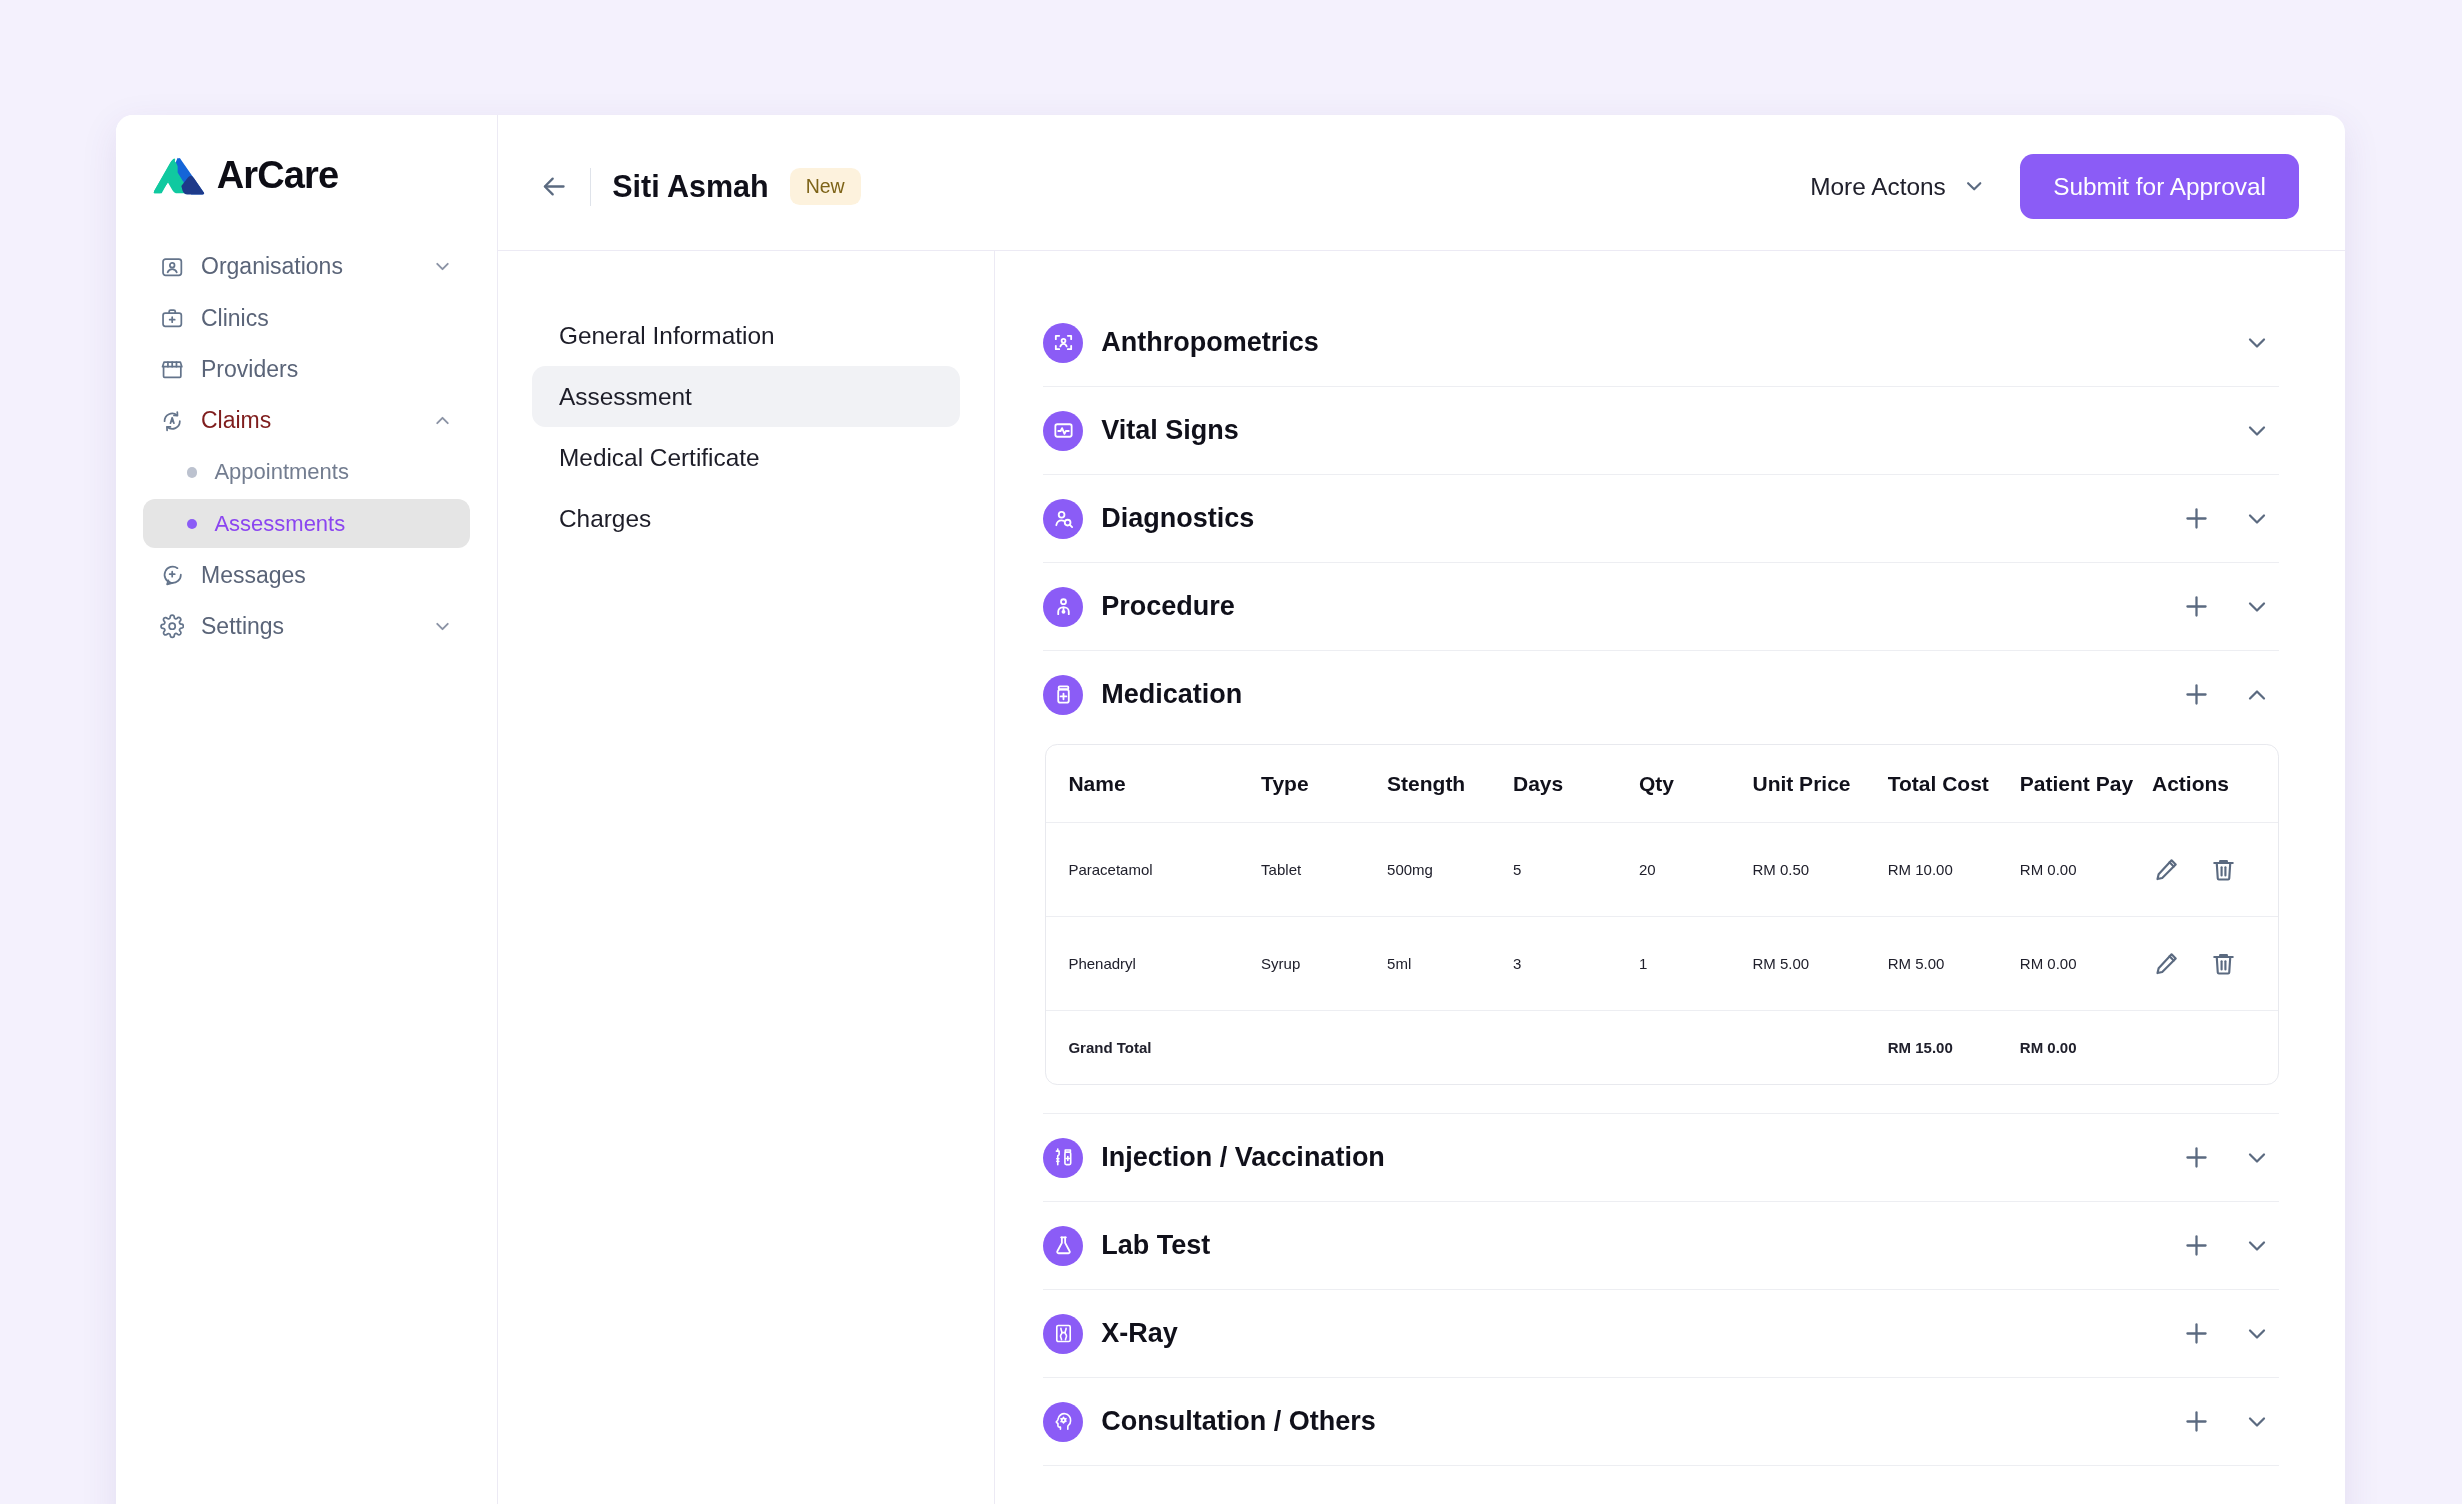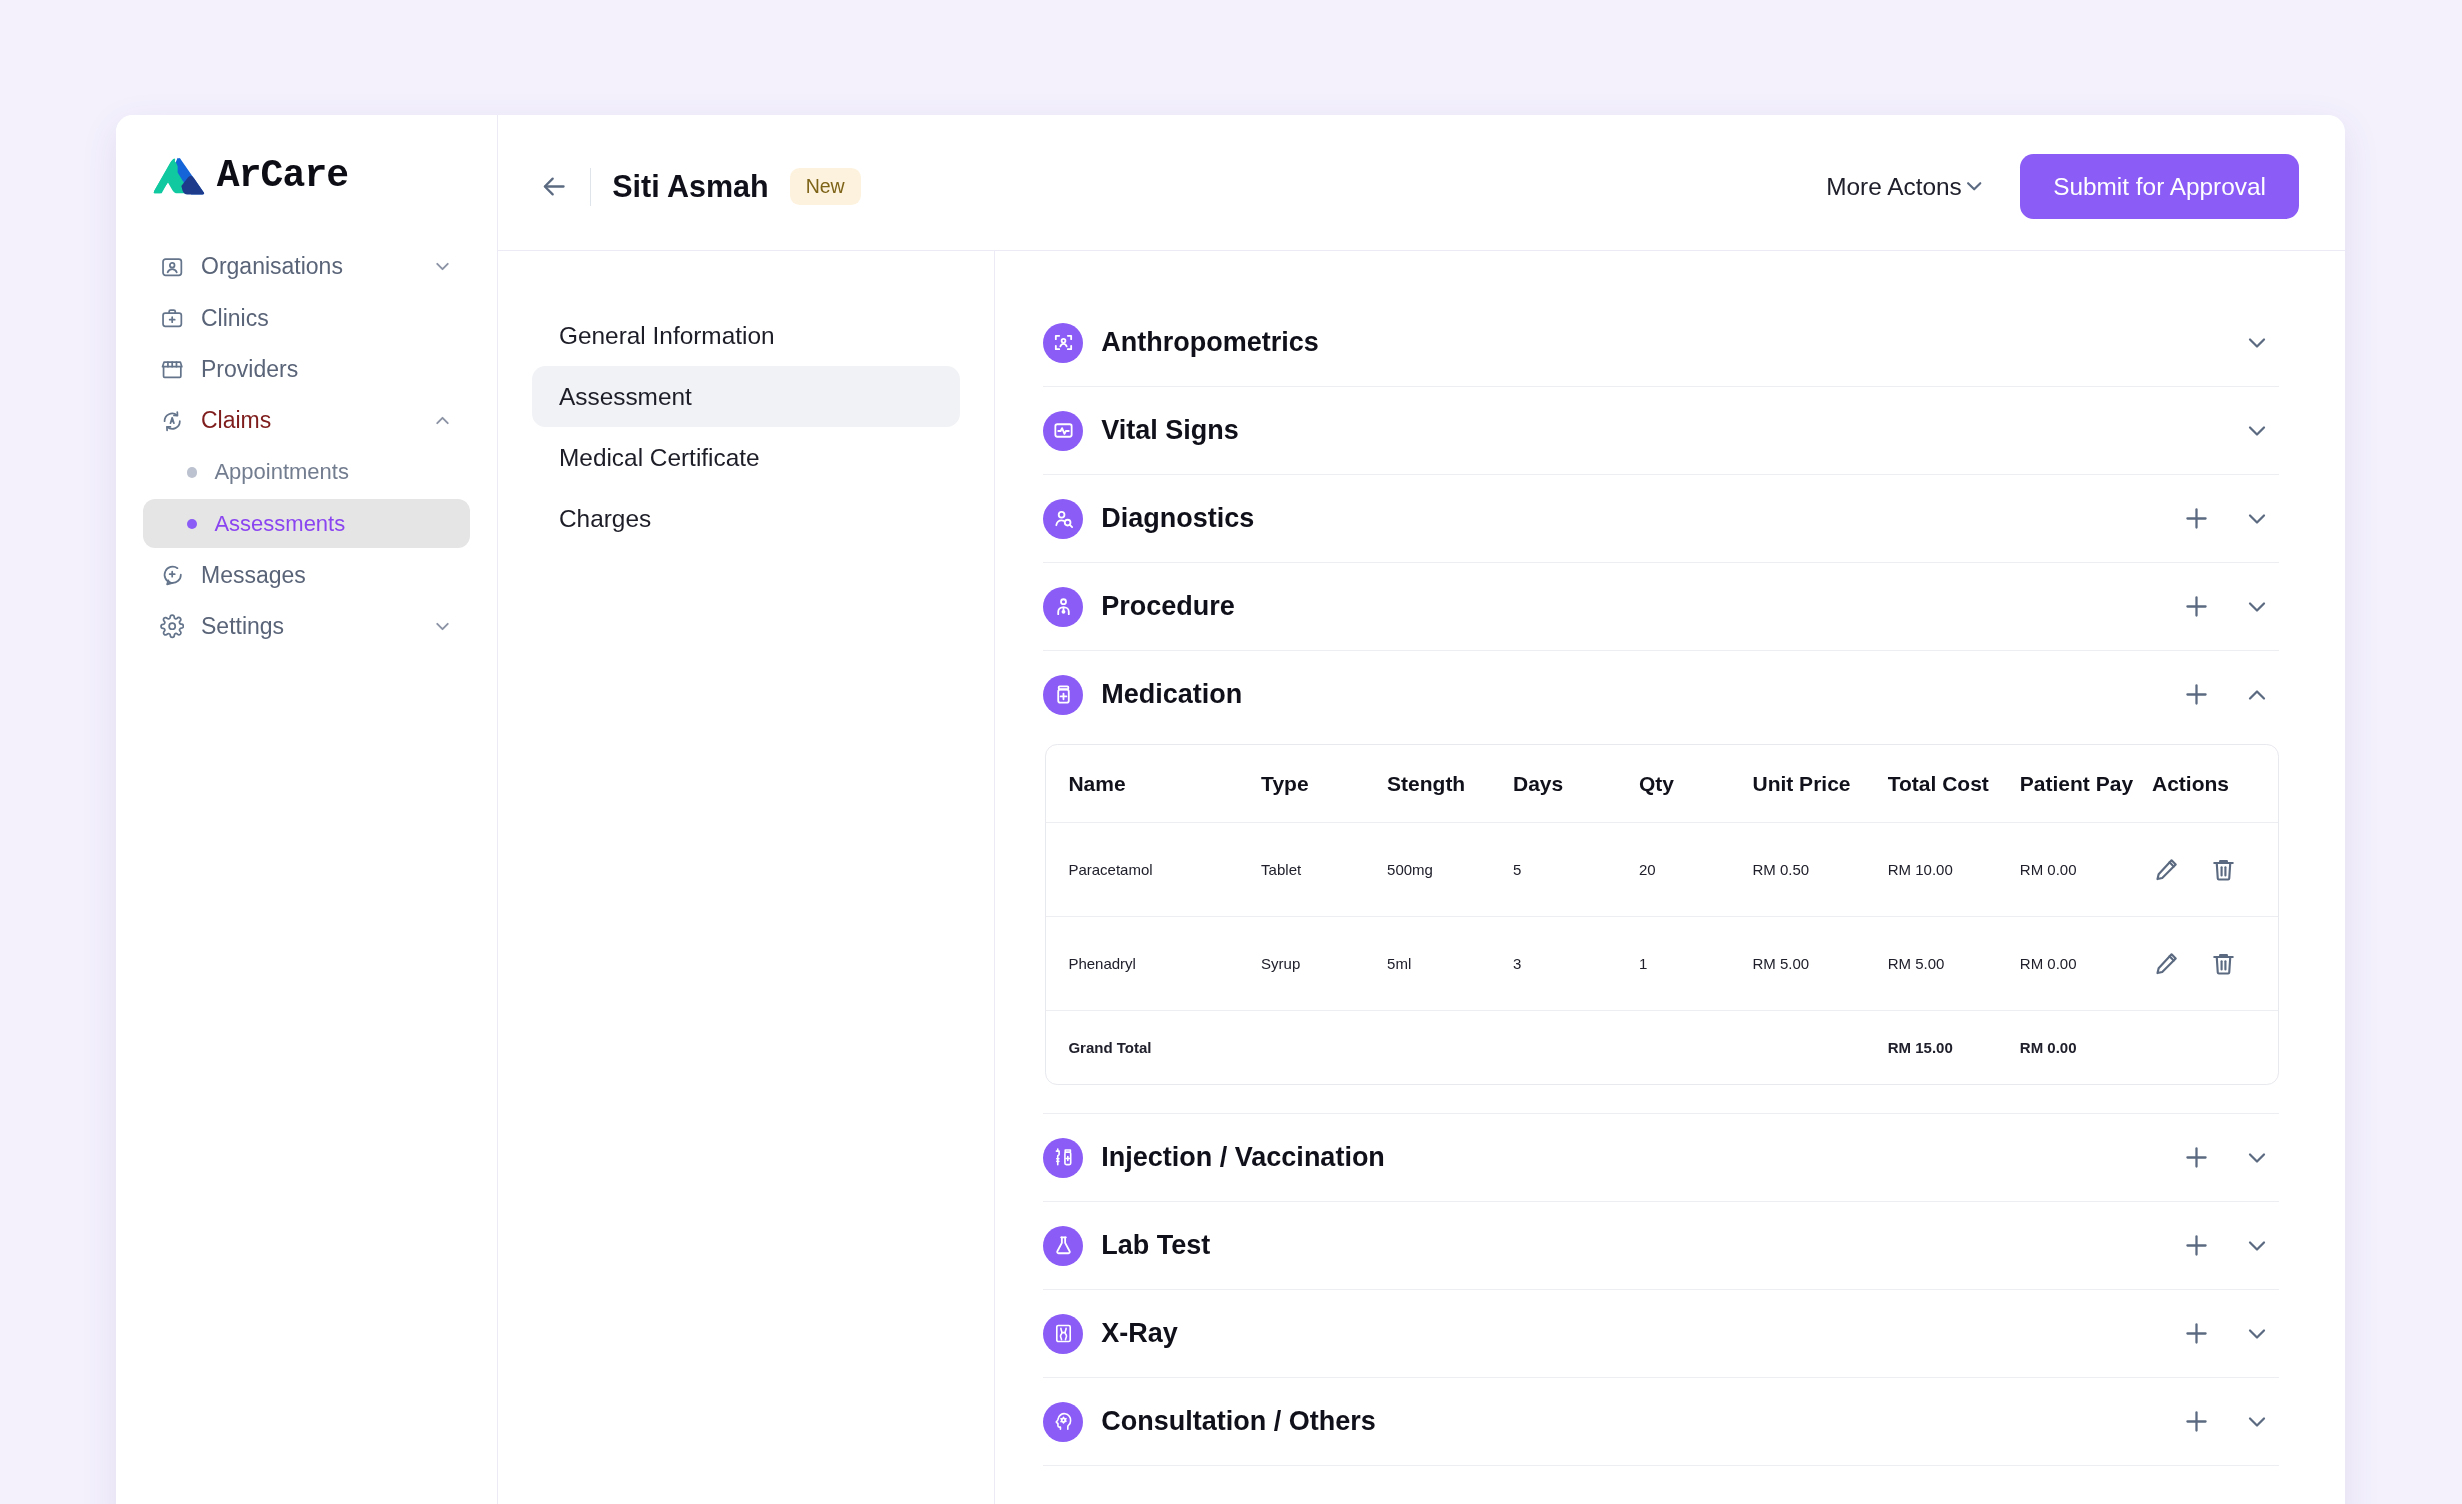--- a/index.html
+++ b/index.html
@@ -38,21 +38,20 @@
     border-right: 1.2px solid #eceaf4;
     padding: 0 27px;
   }
 
   .logo-row {
     display: flex;
     align-items: center;
     gap: 11px;
     height: 120px;
     padding-left: 9.8px;
-    font-family: Liberation Mono, monospace;
   }
   .logo-mark { width: 53px; height: 43px; flex: 0 0 53px; }
   .logo-text {
     font-size: 38px;
     font-weight: 700;
     letter-spacing: -0.9px;
     color: #0d0d15;
   }
 
   .nav { margin-top: 7.3px; }
@@ -154,21 +153,21 @@
     font-size: 19.5px;
     padding: 7.3px 16px;
     border-radius: 9.8px;
     white-space: nowrap;
   }
   .topbar-spacer { flex: 1; }
 
   .more-actions {
     display: flex;
     align-items: center;
-    gap: 0;
+    gap: 16px;
     cursor: pointer;
     margin-right: 34px;
   }
   .more-actions .ma-label {
     font-size: 24.4px;
     color: #20202c;
     white-space: nowrap;
   }
   .more-actions .ma-chevron { color: #5b6a80; display:flex; }
 

